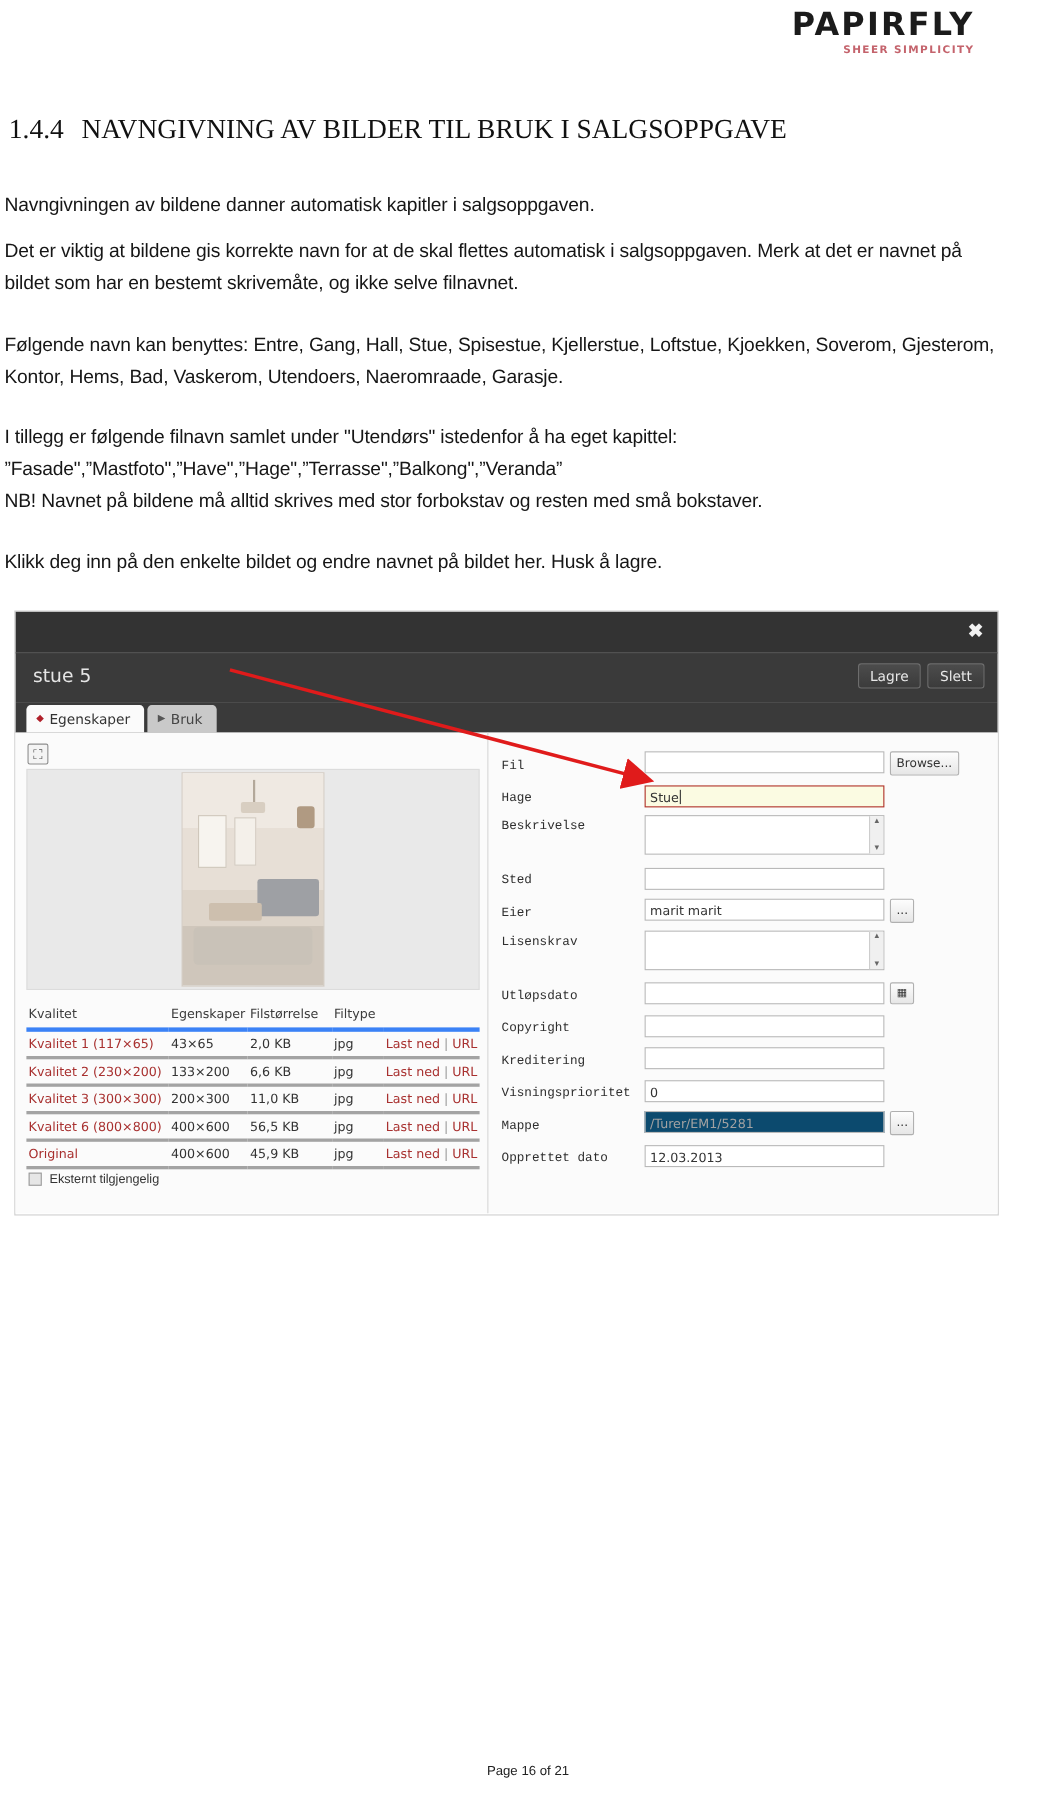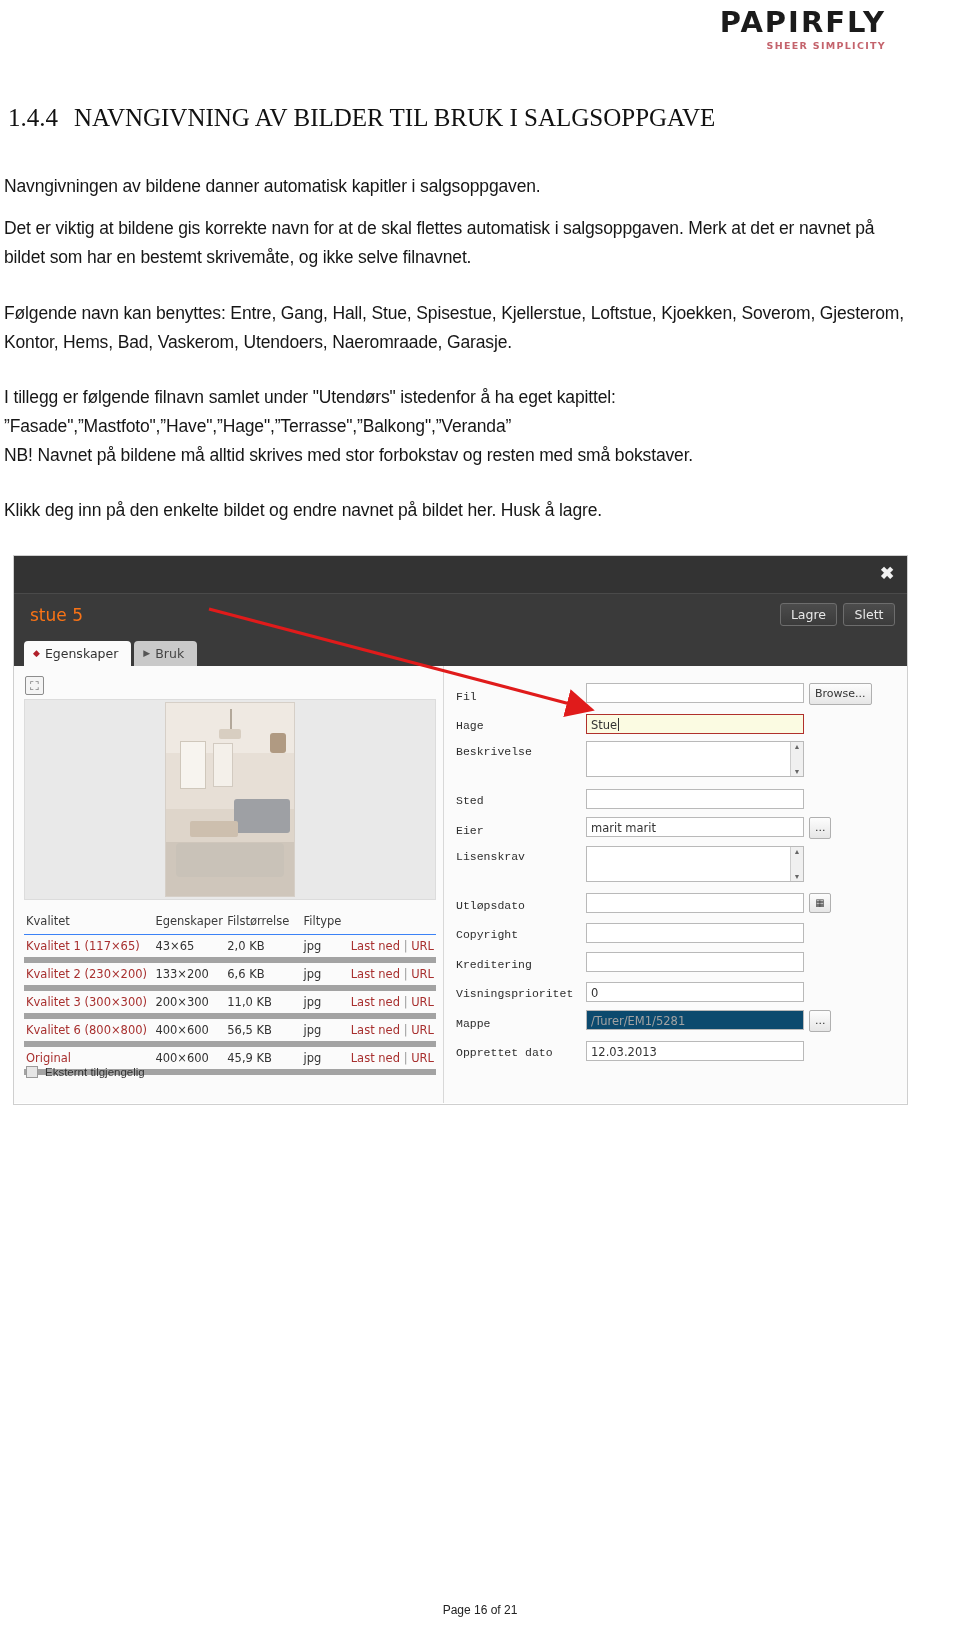--- a/index.html
+++ b/index.html
@@ -50,21 +50,21 @@
     overflow: hidden;
   }
   .shot-topstrip { height: 37px; background: #333333; }
   .shot-titlebar {
     height: 46px; background: #3a3a3a;
     position: relative;
     border-top: 1px solid #4a4a4a;
   }
   .shot-title {
     position: absolute; left: 16px; top: 11px;
-    font-size: 17px; color: #f97316; font-weight: 400;
+    font-size: 17px; color: #e5e5e5; font-weight: 400;
     font-family: "DejaVu Sans", sans-serif;
   }
   .close-x {
     position: absolute; right: 12px; top: -28px;
     width: 16px; height: 16px; color: #f2f2f2;
     font-size: 17px; line-height: 16px; font-weight: 700;
     text-align: center; cursor: pointer;
   }
   .hdr-btns { position: absolute; right: 12px; top: 9px; display: flex; gap: 6px; }
   .hdr-btn {
@@ -128,25 +128,25 @@
   .thumb .rug { position:absolute; left:10px; top:140px; width:108px; height:34px; background:#c9c2b8; border-radius:4px;}
   .thumb .deer { position:absolute; right:8px; top:30px; width:16px; height:20px; background:#b09a82; border-radius:3px;}
 
   .qtable {
     position: absolute; left: 10px; top: 243px; width: 412px;
     font-family: "DejaVu Sans", sans-serif; font-size: 11.5px;
     border-collapse: collapse;
   }
   .qtable th {
     text-align: left; font-weight: 400; color: #3b3b3b;
-    padding: 5px 2px 6px 2px; border-bottom: 1px solid #3b82f6;
+    padding: 5px 2px 6px 2px; border-bottom: 4px solid #3b82f6;
     font-size: 11.5px;
   }
   .qtable td {
-    padding: 4px 2px; border-bottom: 6px solid #a3a3a3;
+    padding: 4px 2px; border-bottom: 3px solid #a3a3a3;
     color: #333;
   }
   .qtable td.red, .qtable td.red a { color: #a8302f; }
   .qtable td.acts { color: #a8302f; white-space: nowrap; }
   .qtable .sep { color: #999; }
 
   .extern {
     position: absolute; left: 12px; top: 400px;
     display: flex; align-items: center; gap: 7px;
     font-family: Liberation Sans, sans-serif; font-size: 11.5px; color: #333;

